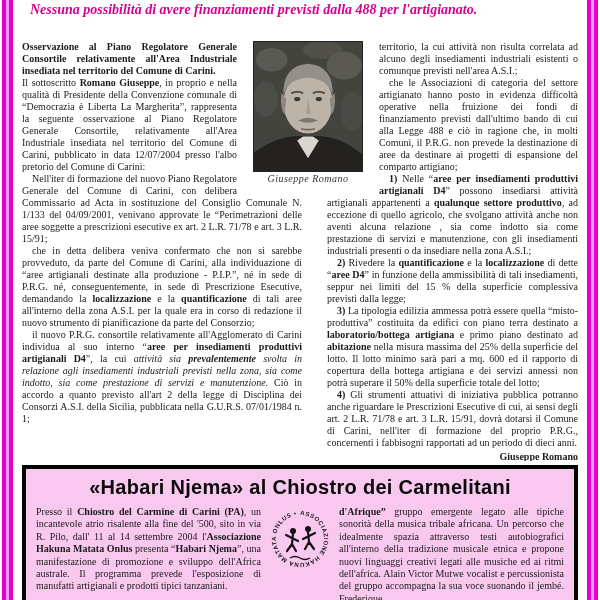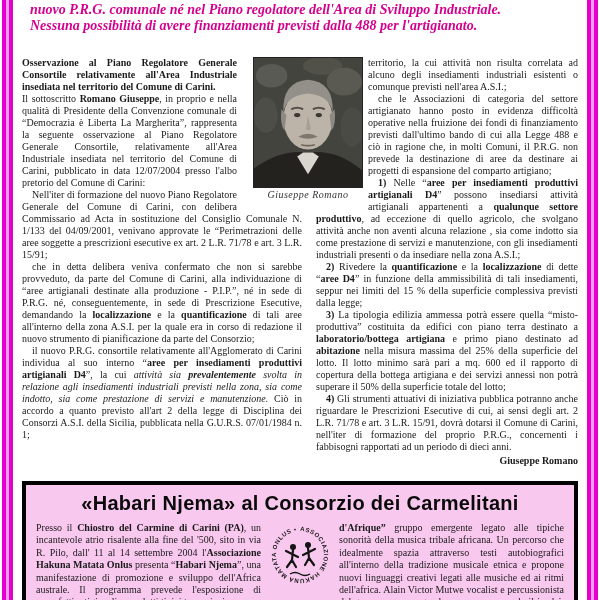--- a/index.html
+++ b/index.html
@@ -22,21 +22,21 @@
   
   .banner{
     padding:2px 0 0 8px;
     font-size:14px;line-height:16px;
     font-weight:bold;font-style:italic;
     color:#d4008f;
   }
 
   
   .article{position:relative;height:420px;overflow:hidden;margin-top:23px;}
-  .cols{display:flex;gap:14px;}
+  .cols{display:flex;gap:25px;}
   .col-left{width:280px;}
   .col-right{flex:1;}
   .para{margin:0;font-size:10px;line-height:12px;text-align:justify;}
   .para.indent{text-indent:10px;font-family:Liberation Serif, serif;}
   .para.lead{font-weight:bold;}
   .para.sign{text-align:right;font-weight:bold;margin-top:2px;}
   .wrap-spacer-left{float:right;width:65px;height:146px;}
   .wrap-spacer-right{float:left;width:52px;height:146px;}
 
   .photo-block{position:absolute;left:231px;top:0;width:110px;}
@@ -70,21 +70,20 @@
 </style>
 </head>
 <body>
 
 <div class="side-bar left"></div>
 <div class="side-bar right"></div>
 
 <div class="content">
 
   <div class="banner">
-    <div>nuovo P.R.G. comunale né nel Piano regolatore dell'Area di Sviluppo Industriale.</div>
     <div>Nessuna possibilità di avere finanziamenti previsti dalla 488 per l'artigianato.</div>
   </div>
 
   <div class="article">
     <div class="cols">
       <div class="col-left">
         <div class="wrap-spacer-left"></div>
         <div>
             <p class="para lead"><span style="font-weight: bold;">Osservazione al Piano Regolatore Generale Consortile relativamente all'Area Industriale insediata nel territorio del Comune di Carini.</span></p>
             <p class="para"><span>Il sottoscritto </span><span style="font-weight: bold;">Romano Giuseppe</span><span>, in proprio e nella qualità di Presidente della Convenzione comunale di “Democrazia è Liberta La Margherita”, rappresenta la seguente osservazione al Piano Regolatore Generale Consortile, relativamente all'Area Industriale insediata nel territorio del Comune di Carini, pubblicato in data 12/07/2004 presso l'albo pretorio del Comune di Carini:</span></p>
@@ -129,21 +128,21 @@
           <path d="M55 58 L53 72 Q55 75 58 72 Z" fill="#a89f92"></path>
           <path d="M45 80 Q55 74 65 80 Q55 84 45 80 Z" fill="#7e776d"></path>
           <path d="M48 88 Q55 90 62 88" stroke="#6e6760" stroke-width="1.6" fill="none"></path>
         </svg>
       </div>
       <div class="photo-caption">Giuseppe Romano</div>
     </div>
   </div>
 
   <div class="event-box">
-    <div class="event-title">«Habari Njema» al Consorzio dei Carmelitani</div>
+    <div class="event-title">«Habari Njema» al Chiostro dei Carmelitani</div>
     <div class="event-cols">
       <div class="event-col">
           <p class="para"><span>Presso il </span><span style="font-weight: bold;">Chiostro del Carmine di Carini (PA)</span><span>, un incantevole atrio risalente alla fine del '500, sito in via R. Pilo, dall' 11 al 14 settembre 2004 l'</span><span style="font-weight: bold;">Associazione Hakuna Matata Onlus</span><span> presenta “</span><span style="font-weight: bold;">Habari Njema</span><span>”, una manifestazione di promozione e sviluppo dell'Africa australe. Il programma prevede l'esposizione di manufatti artigianali e prodotti tipici tanzaniani.</span></p>
         </div>
       <div class="stamp">
         <svg width="60" height="66" viewBox="0 0 60 66">
           <defs>
             <path id="stampCirclePath" d="M 30 7 A 24 24 0 1 1 29.99 7"></path>
           </defs>
           <text font-size="6.1" letter-spacing="0.6" fill="#1a1a1a" font-family="Liberation Sans, sans-serif" font-weight="bold">

